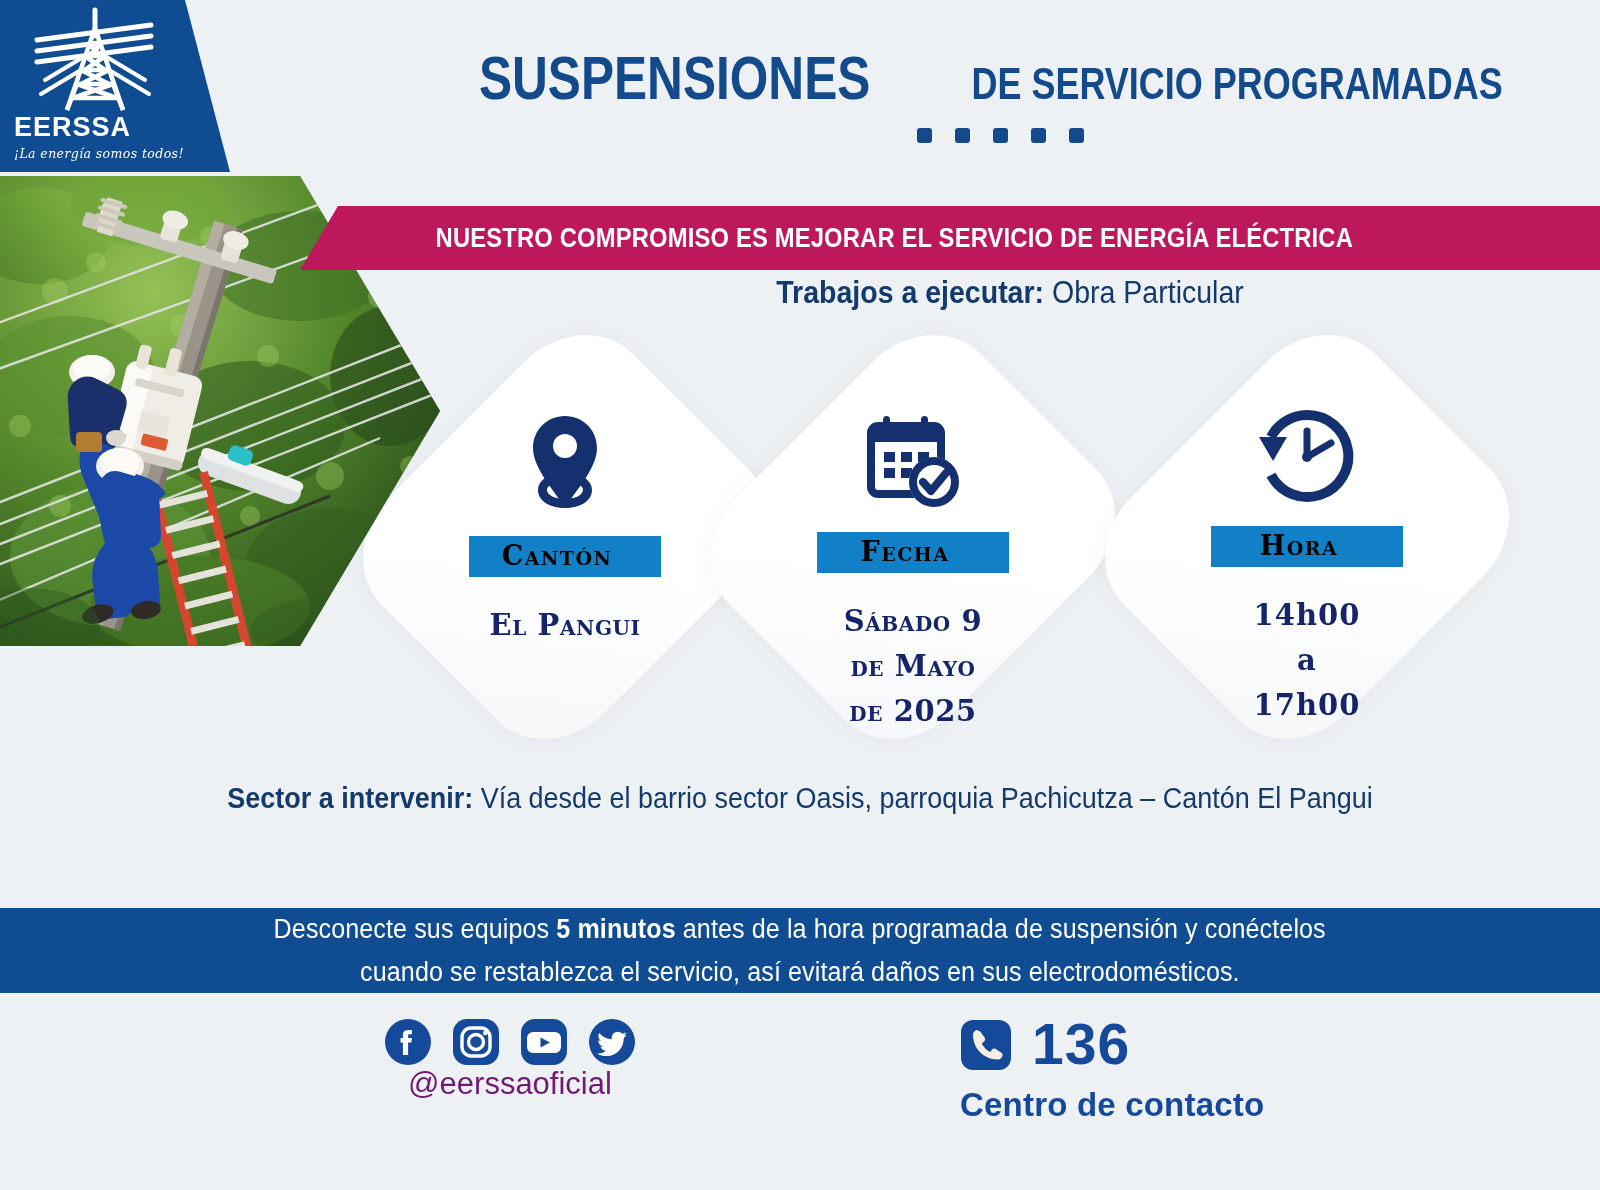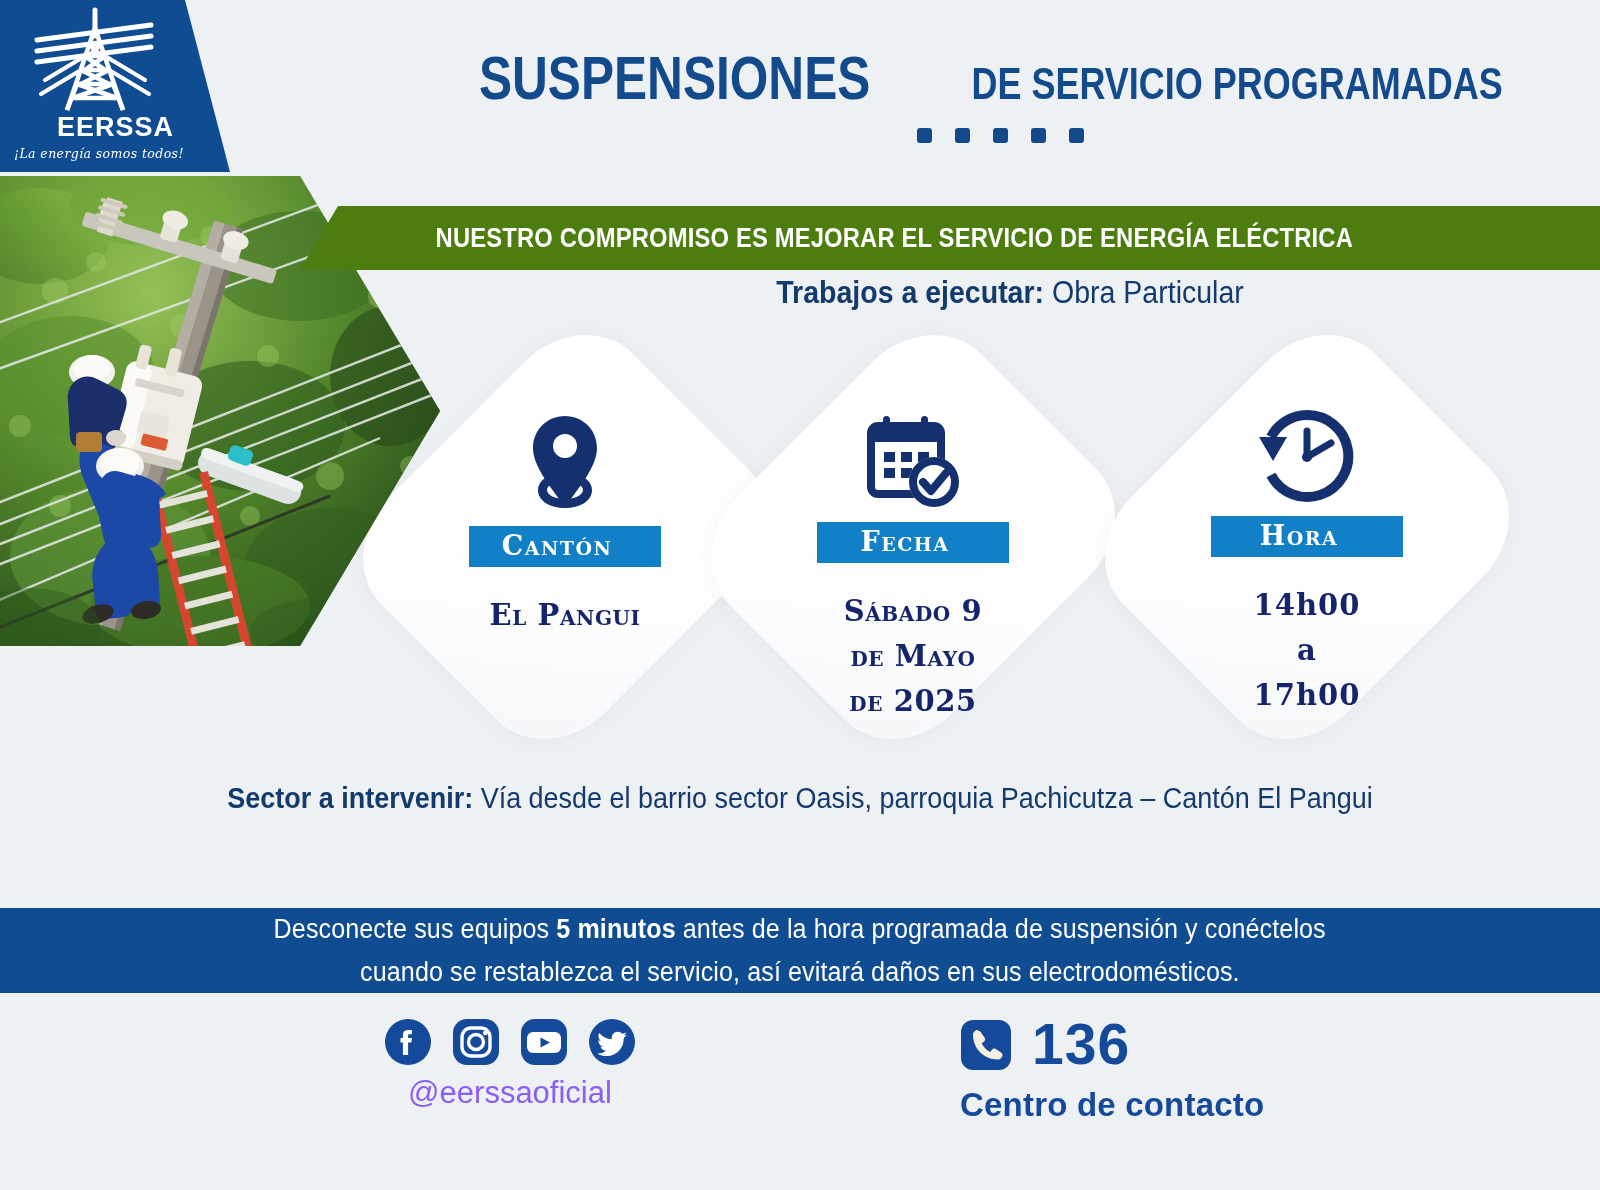--- a/index.html
+++ b/index.html
@@ -33,21 +33,21 @@
     left:14px; top:6px;
     width:160px; height:162px;
     display:flex; flex-direction:column;
     align-items:center; justify-content:flex-start;
   }
   .tower-svg { display:block; }
   .logo-word {
     position:absolute;
     left:0; top:108px;
     width:160px;
-    text-align:right;
+    text-align:left;
     color:#ffffff;
     font-family:"Liberation Sans", sans-serif;
     font-weight:bold;
     font-size:27px;
     letter-spacing:1px;
     line-height:1;
   }
   .logo-tag {
     position:absolute;
     left:0; top:140px;
@@ -113,21 +113,21 @@
     display:block; width:15px; height:15px;
     background:#124a8b; border-radius:3px;
     transform:rotate(0deg);
   }
 
   
   .commit-bar {
     position:absolute;
     left:300px; top:206px;
     width:1300px; height:64px;
-    background:#4d7c0f;
+    background:#be185d;
     clip-path: polygon(38px 0, 1300px 0, 1300px 64px, 0 64px);
     -webkit-clip-path: polygon(38px 0, 1300px 0, 1300px 64px, 0 64px);
     z-index:5;
     display:flex; align-items:center; justify-content:center;
   }
   .commit-text {
     color:#ffffff;
     font-family:"Liberation Sans Narrow","Liberation Sans", sans-serif;
     font-weight:bold;
     font-size:27px;
@@ -183,23 +183,23 @@
   .card-body {
     position:absolute; inset:0;
     display:flex; flex-direction:column; align-items:center;
   }
   .card-icon {
     margin-top:50px;
     height:108px;
     display:flex; align-items:center; justify-content:center;
   }
   .card-label {
-    margin-top:6px;
+    margin-top:16px;
     background:#1280c6;
-    color:#ffffff;
+    color:#000000;
     font-family:"DejaVu Serif", serif;
     font-weight:bold;
     font-size:27px;
     letter-spacing:1.5px;
     font-variant:small-caps;
     padding:6px 46px 7px 30px;
     line-height:1.05;
     text-align:center;
     min-width:192px;
   }
@@ -260,22 +260,21 @@
 
   .social {
     position:absolute;
     left:330px; top:18px;
     width:360px;
     display:flex; flex-direction:column; align-items:center;
   }
   .social-icons { display:flex; gap:20px; align-items:center; }
   .si { width:48px; height:48px; display:block; }
   .social-handle {
-    margin-top:9px;
-    color:#8b5cf6;
+    color:#701a75;
     font-family:"Liberation Sans", sans-serif;
     font-size:31px;
     letter-spacing:0px;
   }
 
   .contact {
     position:absolute;
     left:960px; top:16px;
     width:440px;
     display:flex; flex-direction:column; align-items:flex-start;

